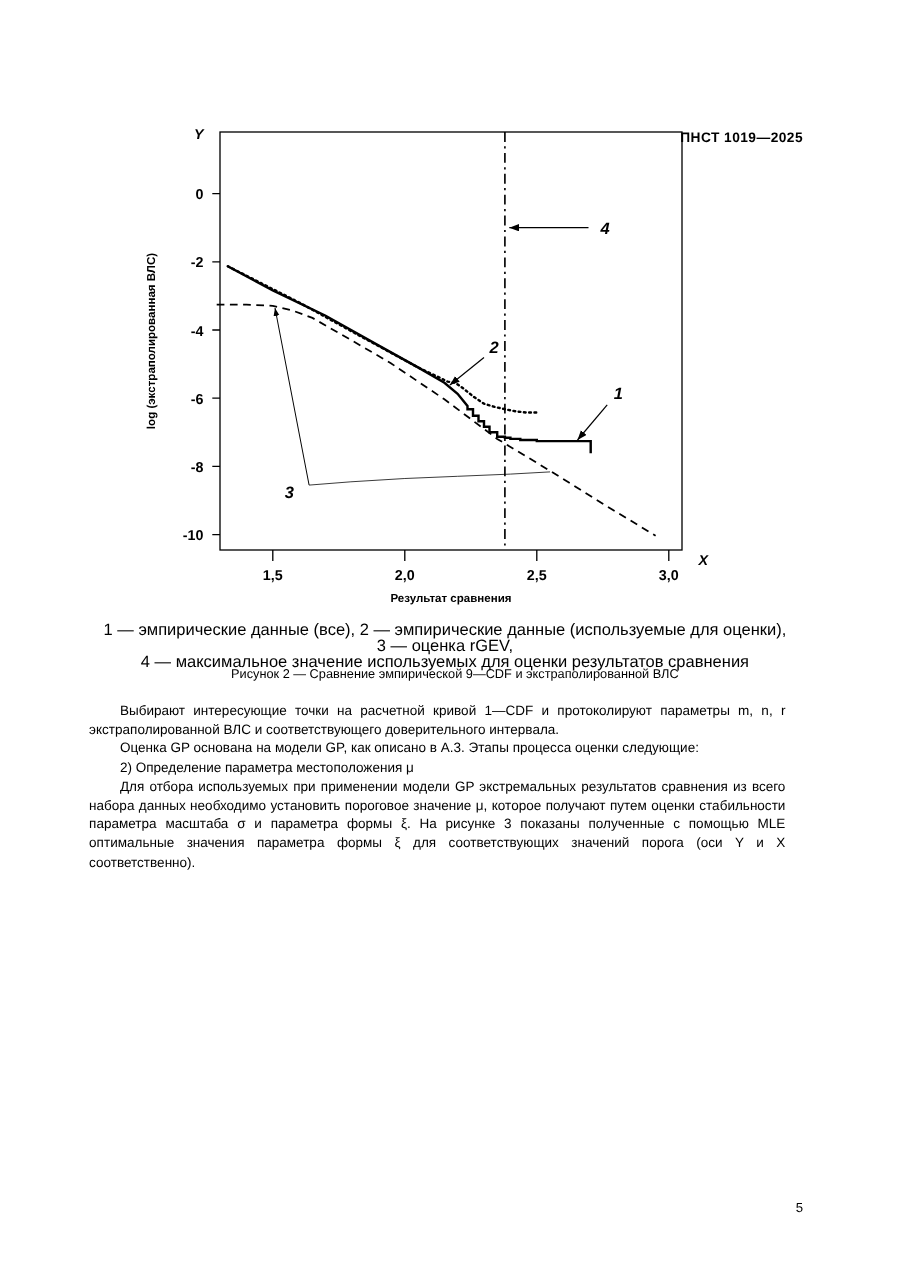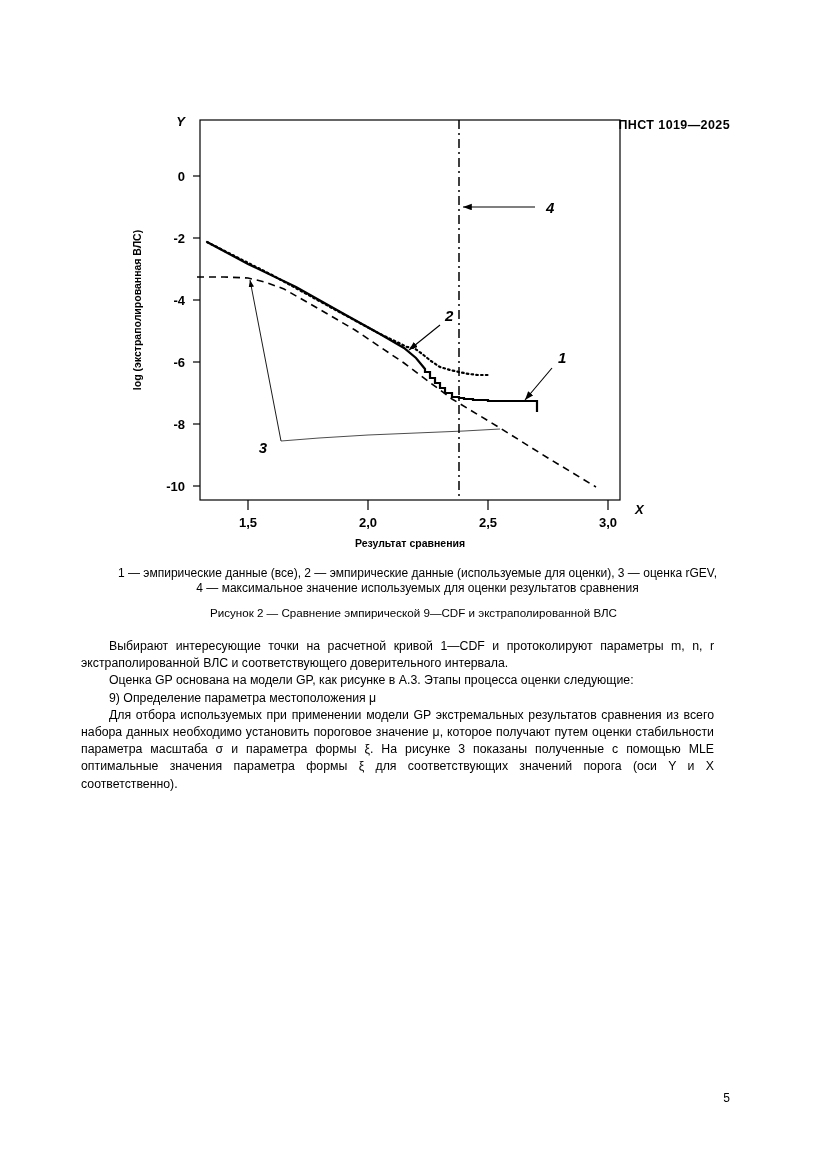--- a/index.html
+++ b/index.html
@@ -33,24 +33,24 @@
     top: 110px;
     left: 97px;
     width: 633px;
     height: 440px;
   }
   .chart-svg { display: block; }
 
   .fig-legend {
     position: absolute;
     top: 566px;
-    left: 101px;
+    left: 88px;
     width: 633px;
     text-align: center;
-    font-size: 12px;
+    font-size: 15px;
     line-height: 14.5px;
   }
 
   .fig-title {
     position: absolute;
     top: 606px;
     left: 97px;
     width: 633px;
     text-align: center;
     font-size: 11.6px;
@@ -176,18 +176,18 @@
 
 <div class="fig-legend">
   <div>1 — эмпирические данные (все), 2 — эмпирические данные (используемые для оценки), 3 — оценка rGEV,</div>
   <div>4 — максимальное значение используемых для оценки результатов сравнения</div>
 </div>
 
 <div class="fig-title">Рисунок 2 — Сравнение эмпирической 9—CDF и экстраполированной ВЛС</div>
 
 <div class="body-text">
   <p class="para indent">Выбирают интересующие точки на расчетной кривой 1—CDF и протоколируют параметры m, n, r экстраполированной ВЛС и соответствующего доверительного интервала.</p>
-  <p class="para indent">Оценка GP основана на модели GP, как рисунке в А.3. Этапы процесса оценки следующие:</p>
-  <p class="para indent">9) Определение параметра местоположения μ</p>
+  <p class="para indent">Оценка GP основана на модели GP, как описано в А.3. Этапы процесса оценки следующие:</p>
+  <p class="para indent">2) Определение параметра местоположения μ</p>
   <p class="para indent">Для отбора используемых при применении модели GP экстремальных результатов сравнения из всего набора данных необходимо установить пороговое значение μ, которое получают путем оценки стабильности параметра масштаба σ и параметра формы ξ. На рисунке 3 показаны полученные с помощью MLE оптимальные значения параметра формы ξ для соответствующих значений порога (оси Y и X соответственно).</p>
 </div>
 
 <div class="page-number">5</div>
 
 </body></html>

